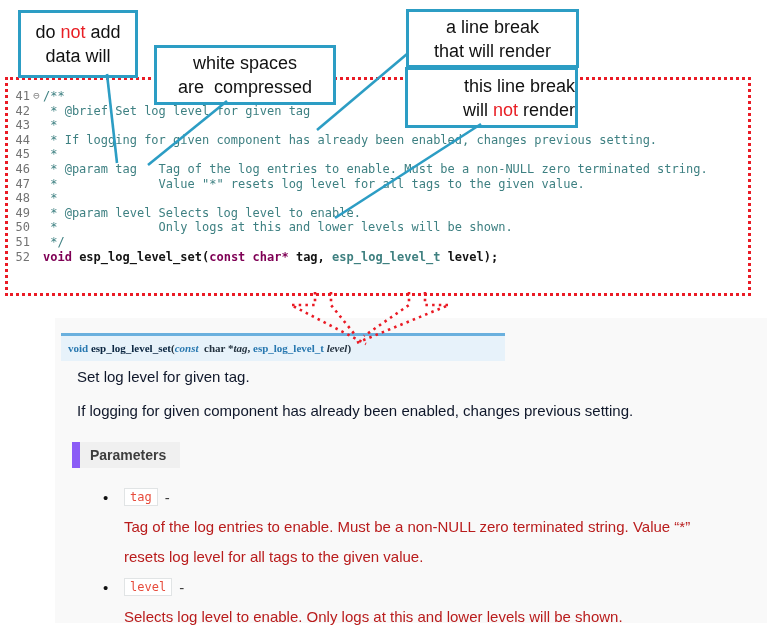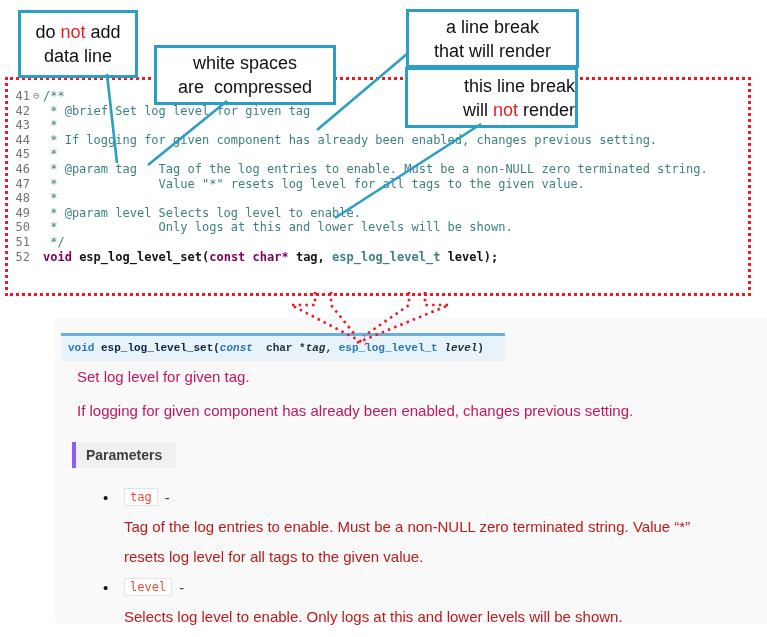--- a/index.html
+++ b/index.html
@@ -34,31 +34,31 @@
 
   
   #overlay{position:absolute;left:0;top:0;width:767px;height:637px;z-index:6;pointer-events:none;}
   .leader{stroke:#2c9dc4;stroke-width:2.6;fill:none;}
   .arrowline{stroke:#ea1b25;stroke-width:2.6;fill:none;stroke-dasharray:2.5 4.2;}
 
   
   #doc-panel{position:absolute;left:55px;top:318px;width:712px;height:305px;background:#f9f9f9;z-index:3;}
   #sig-bar{position:absolute;left:6px;top:15px;width:437px;height:23px;background:#e7f2fa;
            border-top:3px solid #6ab0de;padding:2px 0 0 7px;box-sizing:content-box;
-           font-family:Liberation Mono, monospace;font-size:11px;font-weight:600;
+           font-family:Liberation Serif, serif;font-size:11px;font-weight:600;
            white-space:pre;line-height:21px;}
   .s-kw{color:#2878b0;}
   .s-kw-i{color:#2878b0;font-style:italic;}
   .s-name{color:#0a2540;font-weight:bold;}
   .s-pl{color:#24323f;}
   .s-param{color:#24323f;font-style:italic;font-weight:bold;}
-  .doc-p{position:absolute;left:22px;font-size:15px;color:#be185d;white-space:nowrap;}
+  .doc-p{position:absolute;left:22px;font-size:15px;color:#0f172a;white-space:nowrap;}
   #doc-brief{top:50px;}
   #doc-desc{top:84px;}
-  #params-box{position:absolute;left:17px;top:124px;background:#f0f0f0;border-left:4px solid #8b5cf6;
+  #params-box{position:absolute;left:17px;top:124px;background:#f0f0f0;border-left:8px solid #8b5cf6;
               padding:5px 14px 5px 10px;font-size:14px;font-weight:bold;color:#3d3d3d;}
   #param-list{position:absolute;left:48px;top:164px;width:626px;}
   .param-item{margin-top:4px;}
   .param-head{display:flex;align-items:center;height:22px;}
   .bullet{display:inline-block;width:21px;color:#111;font-size:15px;}
   .chip{font-family:"DejaVu Sans Mono","Liberation Mono",monospace;font-size:12px;color:#e74c3c;
         background:#fff;border:1px solid #e1e4e5;padding:1px 5px;}
   .dash{color:#404040;font-size:15px;margin-left:7px;}
   .param-desc{margin:4px 0 0 21px;width:605px;font-size:15px;line-height:30px;color:#b91c1c;}
 </style>
@@ -78,21 +78,21 @@
       <div class="editor-line"><span class="ln">47</span><span class="fold"></span><span class="code"><span class="cm"> *              Value "*" resets log level for all tags to the given value.</span></span></div>
       <div class="editor-line"><span class="ln">48</span><span class="fold"></span><span class="code"><span class="cm"> *</span></span></div>
       <div class="editor-line"><span class="ln">49</span><span class="fold"></span><span class="code"><span class="cm"> * @param level Selects log level to enable.</span></span></div>
       <div class="editor-line"><span class="ln">50</span><span class="fold"></span><span class="code"><span class="cm"> *              Only logs at this and lower levels will be shown.</span></span></div>
       <div class="editor-line"><span class="ln">51</span><span class="fold"></span><span class="code"><span class="cm"> */</span></span></div>
       <div class="editor-line"><span class="ln">52</span><span class="fold"></span><span class="code"><span class="kw">void</span><span class="pl"> </span><span class="fn">esp_log_level_set</span><span class="pl">(</span><span class="kw">const</span><span class="pl"> </span><span class="kw">char*</span><span class="pl"> tag, </span><span class="ty">esp_log_level_t</span><span class="pl"> level);</span></span></div>
     </div>
 
   <div class="callout" id="box1">
       <div class="c-line"><span>do </span><span class="red">not</span><span> add</span></div>
-      <div class="c-line"><span>data line</span></div>
+      <div class="c-line"><span>data will</span></div>
     </div>
   <div class="callout" id="box2">
       <div class="c-line"><span>white spaces</span></div>
       <div class="c-line"><span>are  compressed</span></div>
     </div>
   <div class="callout" id="box3">
       <div class="c-line"><span>a line break</span></div>
       <div class="c-line"><span>that will render</span></div>
     </div>
   <div class="callout" id="box4">

